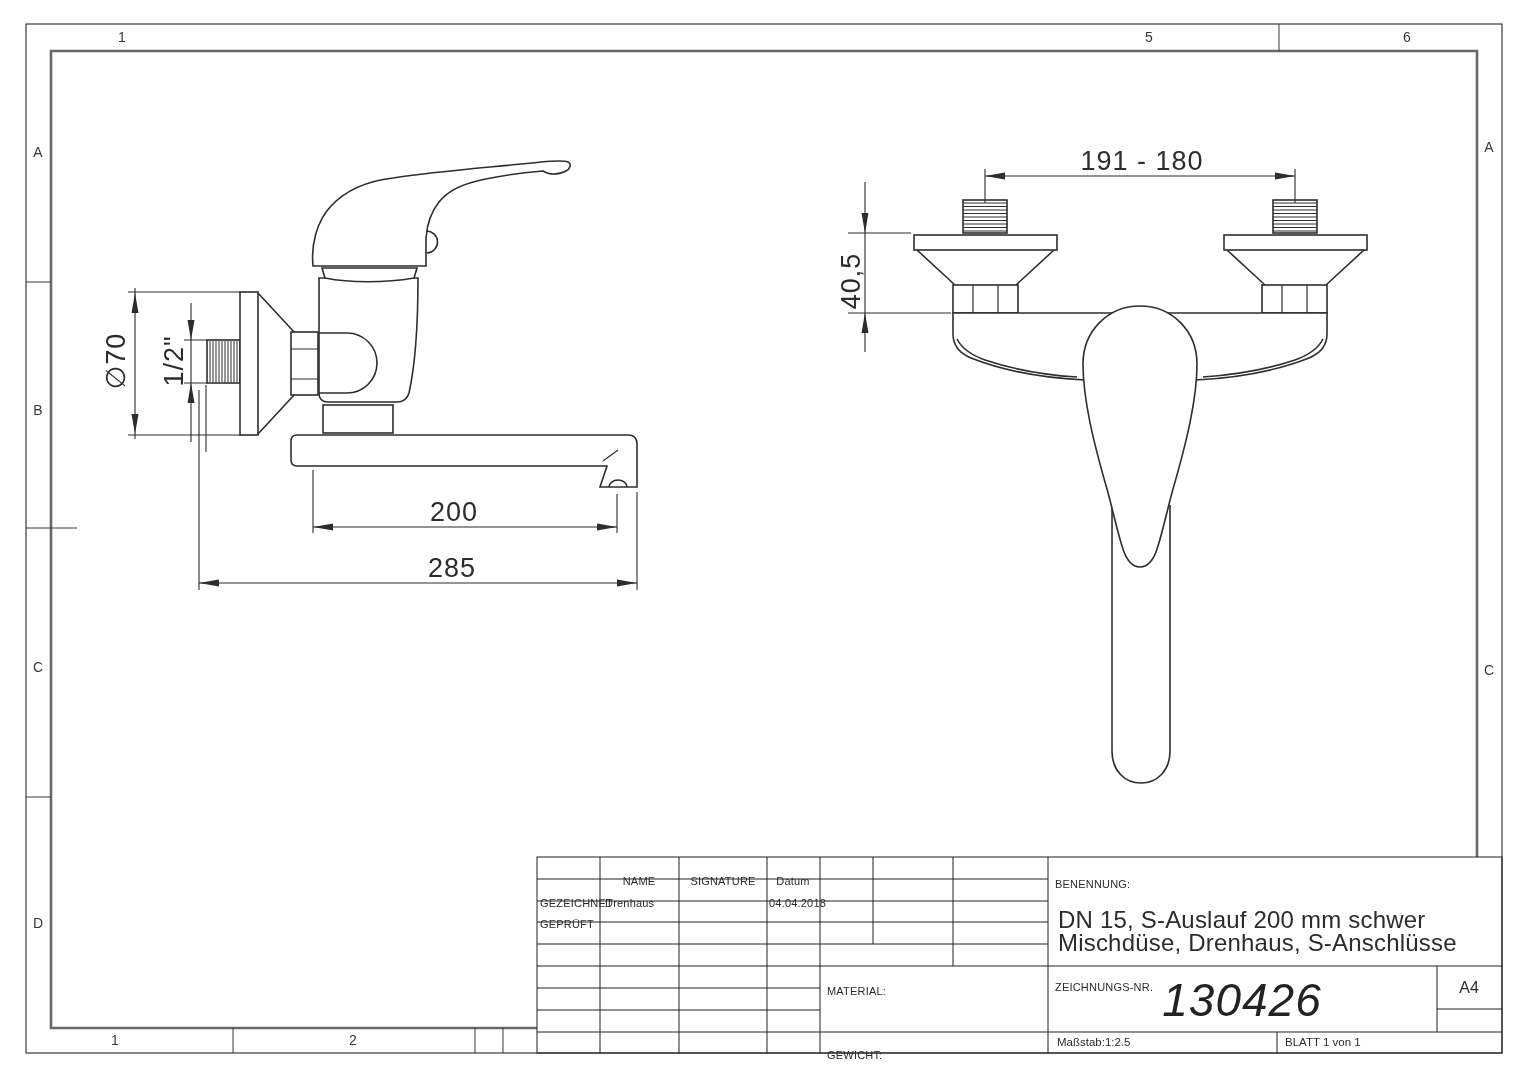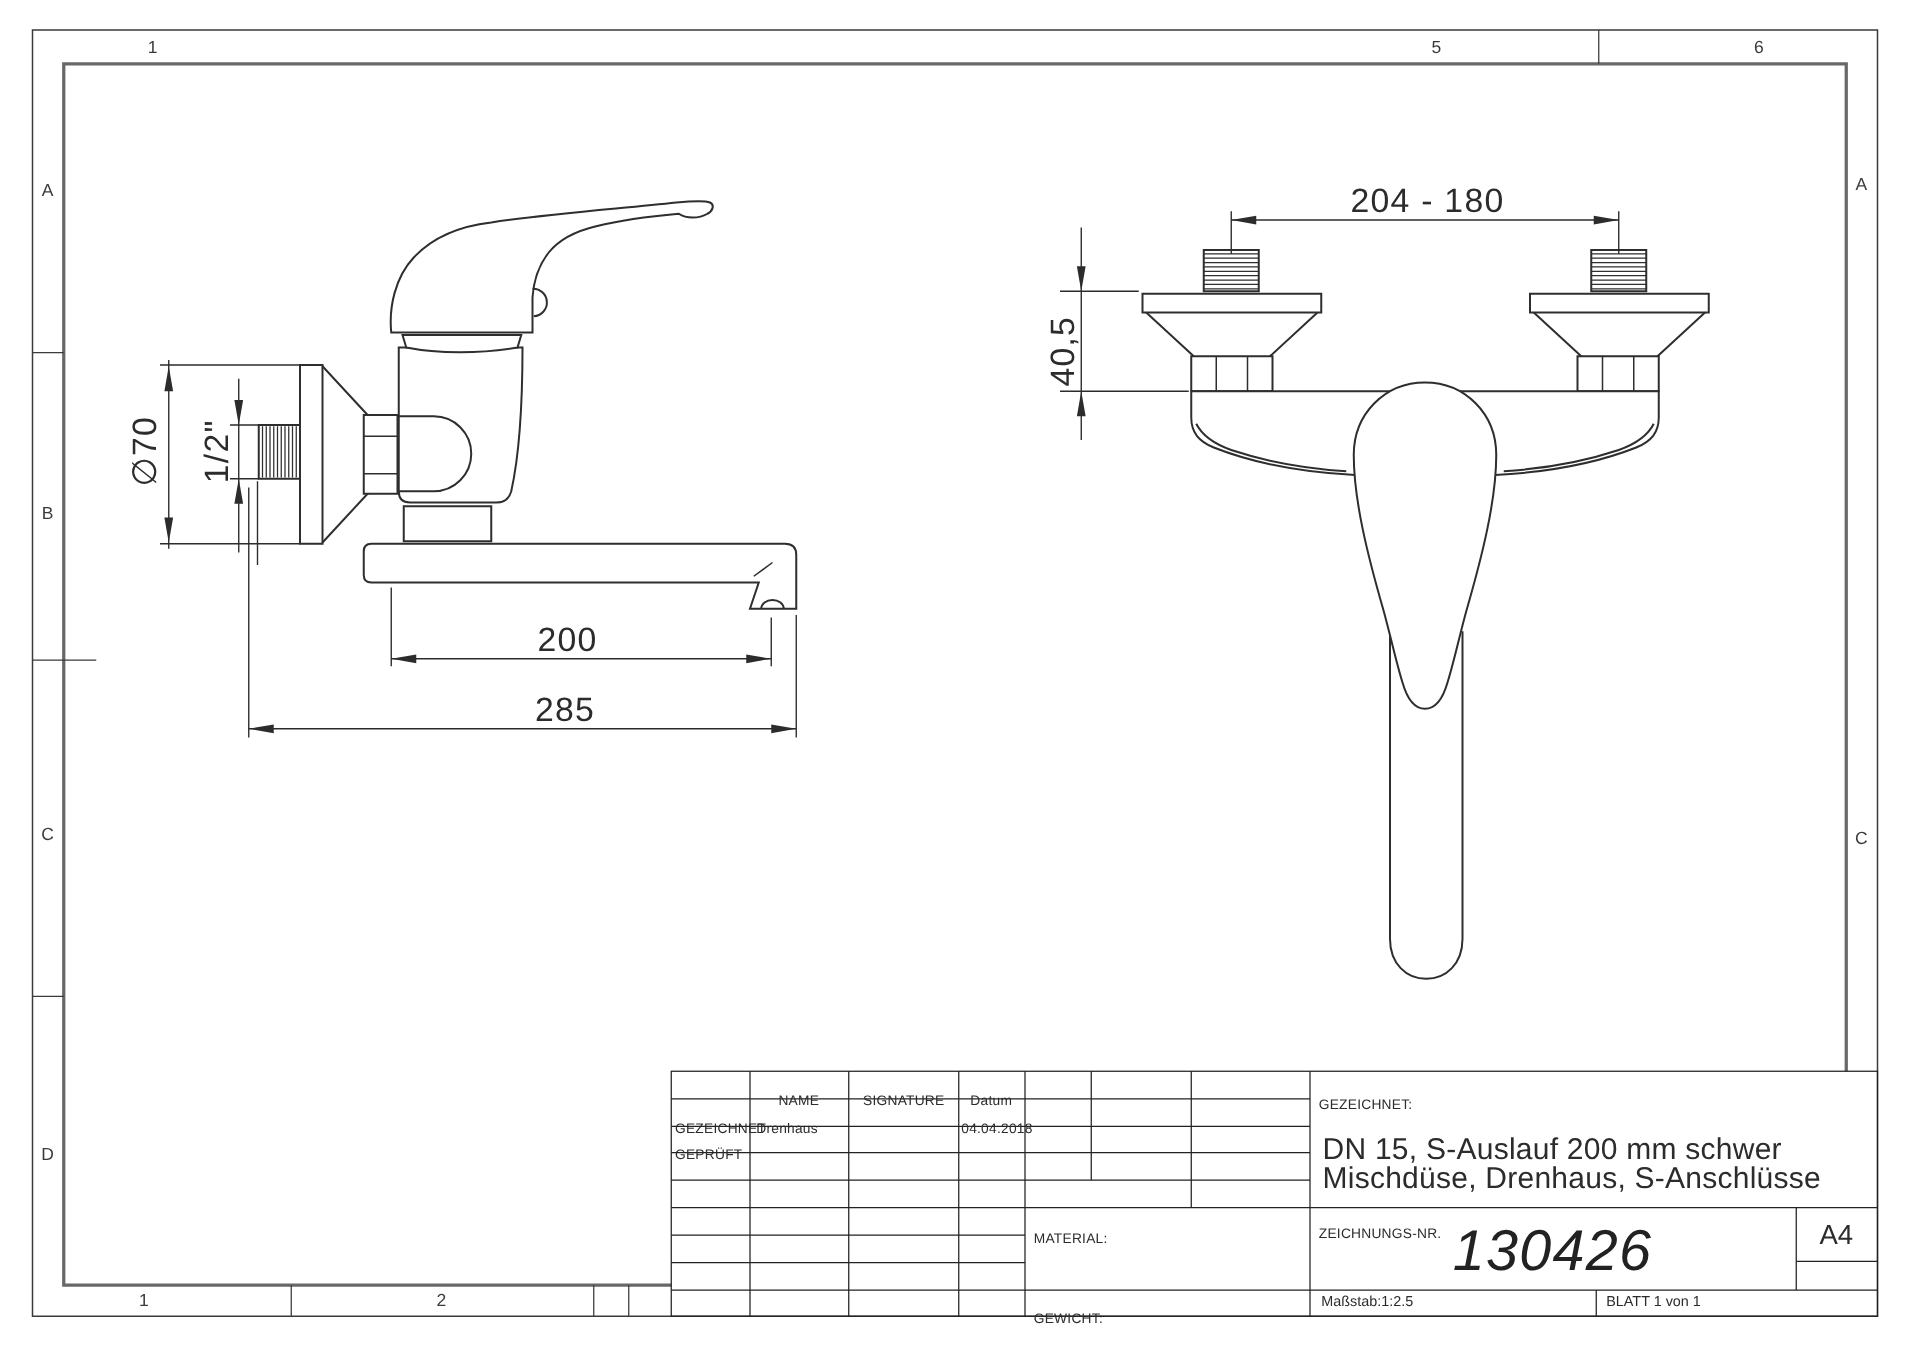--- a/index.html
+++ b/index.html
@@ -11,21 +11,21 @@
   .t{position:absolute;white-space:pre;color:#2f2f2f;}
   .t.c{transform:translate(-50%,-50%);}        
   .t.l{transform:translate(0,-50%);}           
   .t.rot{transform:translate(-50%,-50%) rotate(-90deg);}
   .zone{font-size:14px;color:#3a3a3a;}
   .dim{font-size:27px;letter-spacing:1px;color:#2c2c2c;}
   .tb-small{font-size:11px;letter-spacing:.2px;color:#2c2c2c;margin-top:13px;}
   .tb-med{font-size:11.5px;color:#2c2c2c;}
   .tb-title{font-size:24px;letter-spacing:.2px;color:#2c2c2c;}
   .tb-num{font-size:46px;letter-spacing:1px;color:#222;font-style:italic;}
-  .tb-a4{font-size:22px;color:#2c2c2c;}
+  .tb-a4{font-size:16px;color:#2c2c2c;}
 </style>
 </head>
 <body>
 
 <div class="sheet">
 
   <svg class="lw" width="1528" height="1080" viewBox="0 0 1528 1080">
 
     <g fill="none">
       <rect x="26" y="24" width="1476" height="1029" stroke="#3a3a3a" stroke-width="1.2"></rect>
@@ -142,36 +142,36 @@
   <div class="t c zone" style="left:38px;top:923px">D</div>
   <div class="t c zone" style="left:1489px;top:147px">A</div>
   <div class="t c zone" style="left:1489px;top:670px">C</div>
   <div class="t c zone" style="left:115px;top:1040px">1</div>
   <div class="t c zone" style="left:353px;top:1040px">2</div>
 
   <div class="t rot dim" style="left:116px;top:361px">∅70</div>
   <div class="t rot dim" style="left:174px;top:361px">1/2"</div>
   <div class="t c dim" style="left:454px;top:512px">200</div>
   <div class="t c dim" style="left:452px;top:568px">285</div>
-  <div class="t c dim" style="left:1142px;top:161px">204 - 180</div>
+  <div class="t c dim" style="left:1142px;top:161px">191 - 180</div>
   <div class="t rot dim" style="left:851px;top:281px">40,5</div>
 
   <div class="t c tb-small" style="left:639px;top:868px">NAME</div>
   <div class="t c tb-small" style="left:723px;top:868px">SIGNATURE</div>
   <div class="t c tb-small" style="left:793px;top:868px">Datum</div>
 
   <div class="t l tb-small" style="left:540px;top:890px">GEZEICHNET</div>
   <div class="t l tb-small" style="left:605px;top:890px">Drenhaus</div>
   <div class="t l tb-small" style="left:769px;top:890px">04.04.2018</div>
   <div class="t l tb-small" style="left:540px;top:911px">GEPRÜFT</div>
 
   <div class="t l tb-small" style="left:827px;top:978px">MATERIAL:</div>
   <div class="t l tb-small" style="left:827px;top:1042px">GEWICHT:</div>
 
-  <div class="t l tb-small" style="left:1055px;top:871px">GEZEICHNET:</div>
+  <div class="t l tb-small" style="left:1055px;top:871px">BENENNUNG:</div>
   <div class="t l tb-title" style="left:1058px;top:920px">DN 15, S-Auslauf 200 mm schwer</div>
   <div class="t l tb-title" style="left:1058px;top:943px">Mischdüse, Drenhaus, S-Anschlüsse</div>
 
   <div class="t l tb-small" style="left:1055px;top:974px">ZEICHNUNGS-NR.</div>
   <div class="t c tb-num" style="left:1242px;top:1000px">130426</div>
   <div class="t c tb-a4" style="left:1469px;top:988px">A4</div>
 
   <div class="t l tb-med" style="left:1057px;top:1042px">Maßstab:1:2.5</div>
   <div class="t l tb-med" style="left:1285px;top:1042px">BLATT 1 von 1</div>
 

